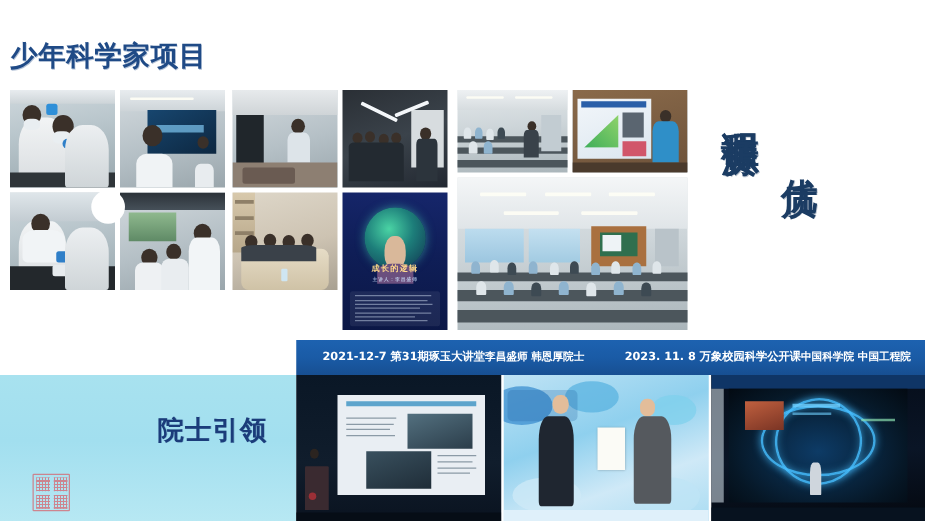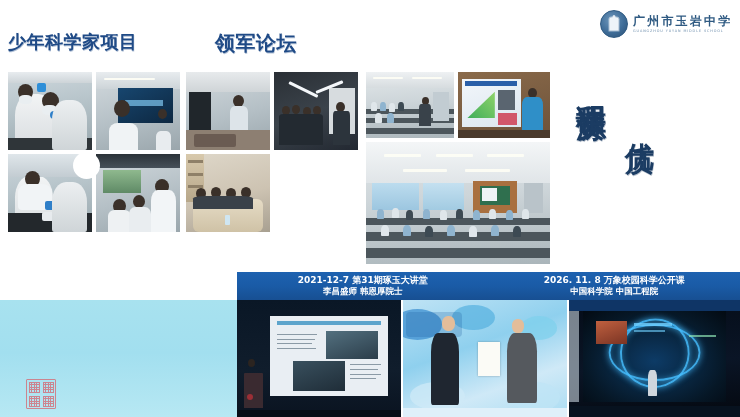--- a/index.html
+++ b/index.html
@@ -31,21 +31,21 @@
   .logo-cn{font-size:12px;color:#2f5a82;letter-spacing:2.2px;font-weight:600;
            font-family:"DejaVu Sans","Liberation Serif",serif;white-space:nowrap;}
   .logo-en{font-size:3.4px;color:#6f8fad;letter-spacing:.9px;margin-top:2.5px;white-space:nowrap;}
 
   
   .head{
     position:absolute;font-weight:bold;color:#1f4a86;white-space:nowrap;
     font-family:"DejaVu Sans","Liberation Serif",serif;
     text-shadow:0.5px 0.5px 0 rgba(31,74,134,.35);
   }
-  #head-1{left:8px;top:30px;font-size:18px;letter-spacing:.5px;}
+  #head-1{left:8px;top:30px;font-size:22px;letter-spacing:.5px;}
   #head-2{left:215px;top:30px;font-size:20px;letter-spacing:.5px;}
   #head-3{left:393px;top:30px;font-size:20px;letter-spacing:.5px;}
 
   
   .vtitle{
     position:absolute;writing-mode:vertical-rl;text-orientation:upright;
     font-weight:bold;color:#1b3c63;
     font-family:"DejaVu Sans","Liberation Serif",serif;
     letter-spacing:2px;
     text-shadow:0.5px 0.5px 0 rgba(20,50,90,.3);
@@ -135,21 +135,21 @@
     box-shadow:0 0 7px rgba(70,190,255,.75),inset 0 0 7px rgba(70,190,255,.45);}
   .mol.b{width:38%;height:56%;transform:translate(-50%,-50%) rotate(58deg);}
   .speaker{position:absolute;background:#cfd6dd;border-radius:30% 30% 5% 5%;}
 
   
   .capbar{
     position:absolute;left:237px;top:272px;width:503px;height:28px;
     background:linear-gradient(180deg,#1d62b0 0%,#1a5ba6 50%,#174f92 100%);
     display:flex;
   }
-  .cap{flex:1 1 0;display:flex;flex-direction:column;align-items:center;
+  .cap{flex:1 1 0;display:flex;flex-direction:row;align-items:center;
        justify-content:center;color:#ffffff;line-height:1.22;}
   .cap .l1{font-size:9px;font-weight:bold;white-space:nowrap;
            font-family:"DejaVu Sans",sans-serif;}
   .cap .l2{font-size:8.5px;font-weight:bold;white-space:nowrap;
            font-family:"DejaVu Sans",sans-serif;}
 
   
   .botpanel{position:absolute;left:0;top:300px;width:237px;height:117px;
     background:linear-gradient(180deg,#a8e2ef 0%,#a2dfef 45%,#b7e8f3 100%);}
   #head-4{position:absolute;left:126px;top:330px;font-size:21px;font-weight:bold;
@@ -163,30 +163,22 @@
      repeating-linear-gradient(90deg,#d8606a 0 1px,transparent 1px 2.4px),
      repeating-linear-gradient(0deg,#d8606a 0 1px,transparent 1px 2.6px);}
   .whitecirc{position:absolute;left:73px;top:152px;width:27px;height:27px;
     border-radius:50%;background:#ffffff;}
 </style>
 </head>
 <body>
 
 <div class="stage">
 
-  <div class="logo">
-    <div class="logo-badge"></div>
-    <div class="logo-text">
-      <span class="logo-cn">广州市玉岩中学</span>
-      <span class="logo-en">GUANGZHOU YUYAN MIDDLE SCHOOL</span>
-    </div>
-  </div>
 
   <div class="head" id="head-1">少年科学家项目</div>
-  <div class="head" id="head-2">领军论坛</div>
 
   <div class="vtitle" id="vtitle-main">课程资源</div>
   <div class="vtitle" id="vtitle-sub">优质</div>
 
   <div class="ph p-lab" style="left:8px;top:72px;width:84px;height:78px;">
     <div class="ceil" style="height:14%;"></div>
     <div class="headdot" style="left:12%;top:16%;width:15px;height:16px;"></div>
     <div class="mask" style="left:13%;top:30%;width:13px;height:9px;"></div>
     <div class="headdot" style="left:40%;top:26%;width:17px;height:18px;"></div>
     <div class="mask" style="left:41%;top:42%;width:15px;height:10px;"></div>
@@ -257,20 +249,36 @@
     <div class="ovl" style="left:2%;top:40%;width:18%;height:3px;background:#8f8068;"></div>
     <div class="table" style="left:8%;top:58%;width:84%;height:42%;"></div>
     <div class="headdot" style="left:12%;top:44%;width:10px;height:11px;"></div>
     <div class="headdot" style="left:30%;top:42%;width:10px;height:11px;"></div>
     <div class="headdot" style="left:48%;top:44%;width:10px;height:11px;"></div>
     <div class="headdot" style="left:66%;top:42%;width:10px;height:11px;"></div>
     <div class="ovl" style="left:8%;top:54%;width:72%;height:16%;background:#3a4149;border-radius:20% 20% 0 0;"></div>
     <div class="ovl" style="left:46%;top:78%;width:5px;height:10px;background:#cfe6f2;border-radius:1px;"></div>
   </div>
 
+  <div class="ph p-poster" style="left:274px;top:154px;width:84px;height:110px;">
+    <div class="poster-orb"></div>
+    <div class="poster-face"></div>
+    <div class="poster-body"></div>
+    <div class="poster-title">成长的逻辑</div>
+    <div class="poster-sub">主讲人：李昌盛师</div>
+    <div class="poster-body-card">
+      <div class="tl" style="top:12%;width:84%;"></div>
+      <div class="tl" style="top:24%;width:80%;"></div>
+      <div class="tl" style="top:36%;width:86%;"></div>
+      <div class="tl" style="top:48%;width:72%;"></div>
+      <div class="tl" style="top:60%;width:84%;"></div>
+      <div class="tl" style="top:72%;width:66%;"></div>
+      <div class="tl" style="top:84%;width:80%;"></div>
+    </div>
+  </div>
 
   <div class="ph p-hall" style="left:366px;top:72px;width:88px;height:66px;">
     <div class="ceil" style="height:24%;background:linear-gradient(180deg,#eef1f3,#d6dcdf);"></div>
     <div class="lamp" style="left:8%;top:8%;width:34%;"></div>
     <div class="lamp" style="left:52%;top:8%;width:34%;"></div>
     <div class="rowdesk" style="top:56%;height:7%;"></div>
     <div class="rowdesk" style="top:70%;height:8%;"></div>
     <div class="rowdesk" style="top:85%;height:9%;"></div>
     <div class="stu" style="left:6%;top:46%;width:6px;height:9px;"></div>
     <div class="stu b" style="left:16%;top:45%;width:6px;height:9px;"></div>
@@ -329,26 +337,27 @@
     <div class="stu b" style="left:68%;top:68%;width:8px;height:11px;"></div>
     <div class="stu d" style="left:80%;top:69%;width:8px;height:11px;"></div>
   </div>
 
   <div class="capbar">
     <div class="cap">
       <span class="l1">2021-12-7 第31期琢玉大讲堂</span>
       <span class="l2">李昌盛师 韩恩厚院士</span>
     </div>
     <div class="cap">
-      <span class="l1">2026. 11. 8  万象校园科学公开课</span>
+      <span class="l1">2023. 11. 8  万象校园科学公开课</span>
       <span class="l2">中国科学院 中国工程院</span>
     </div>
   </div>
 
   <div class="botpanel"></div>
+  <div class="head" id="head-4">院士引领</div>
   <div class="seal">
     <i></i>
       <i></i>
       <i></i>
       <i></i>
   </div>
 
   <div class="ph p-stage" style="left:237px;top:300px;width:164px;height:117px;">
     <div class="proj" style="left:20%;top:14%;width:72%;height:68%;">
       <div class="proj-t"></div>

